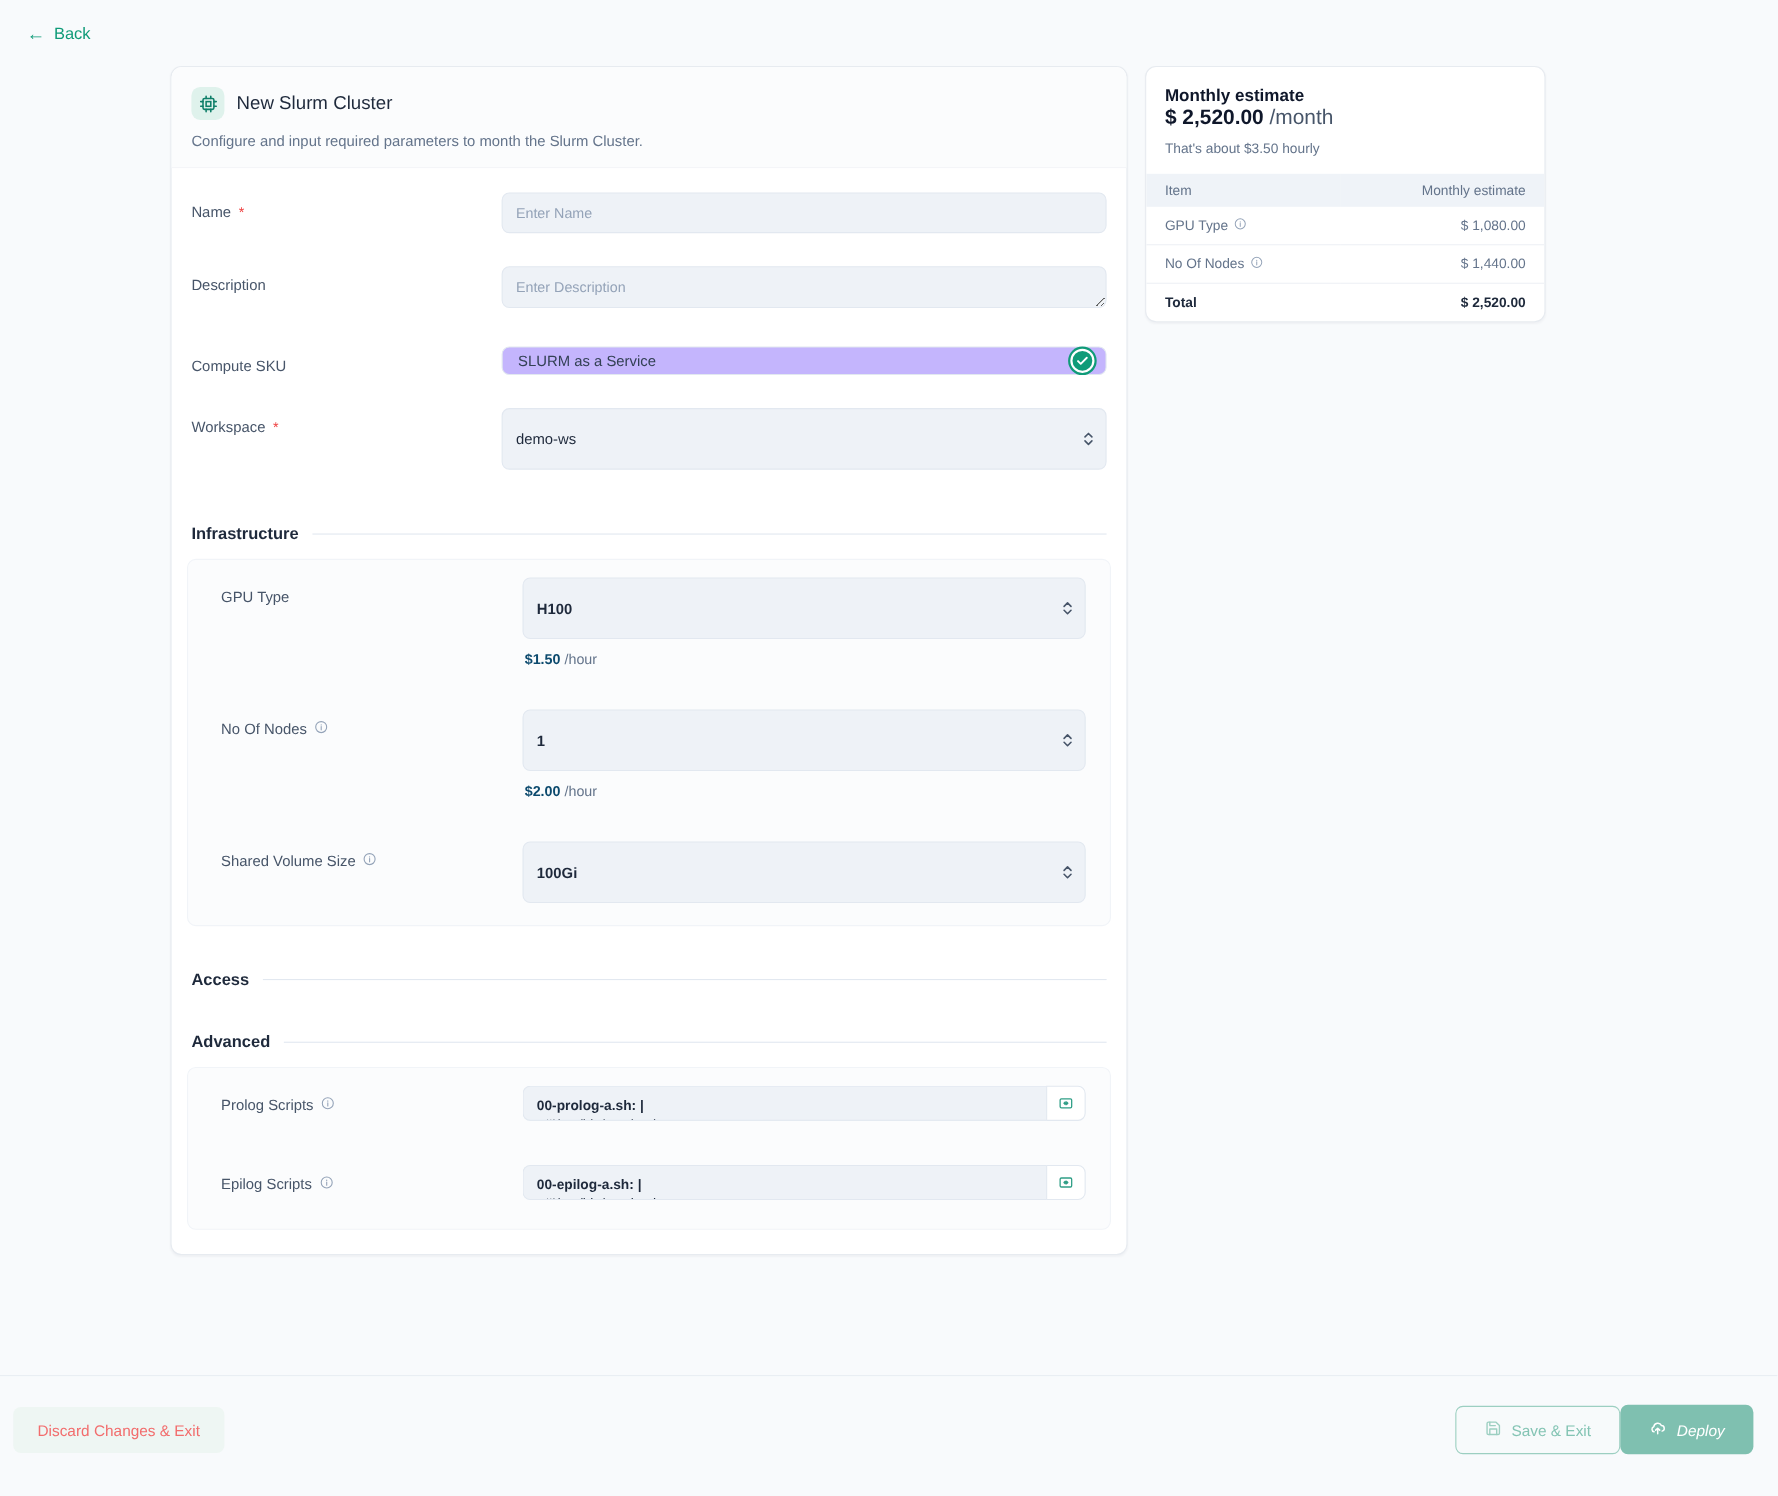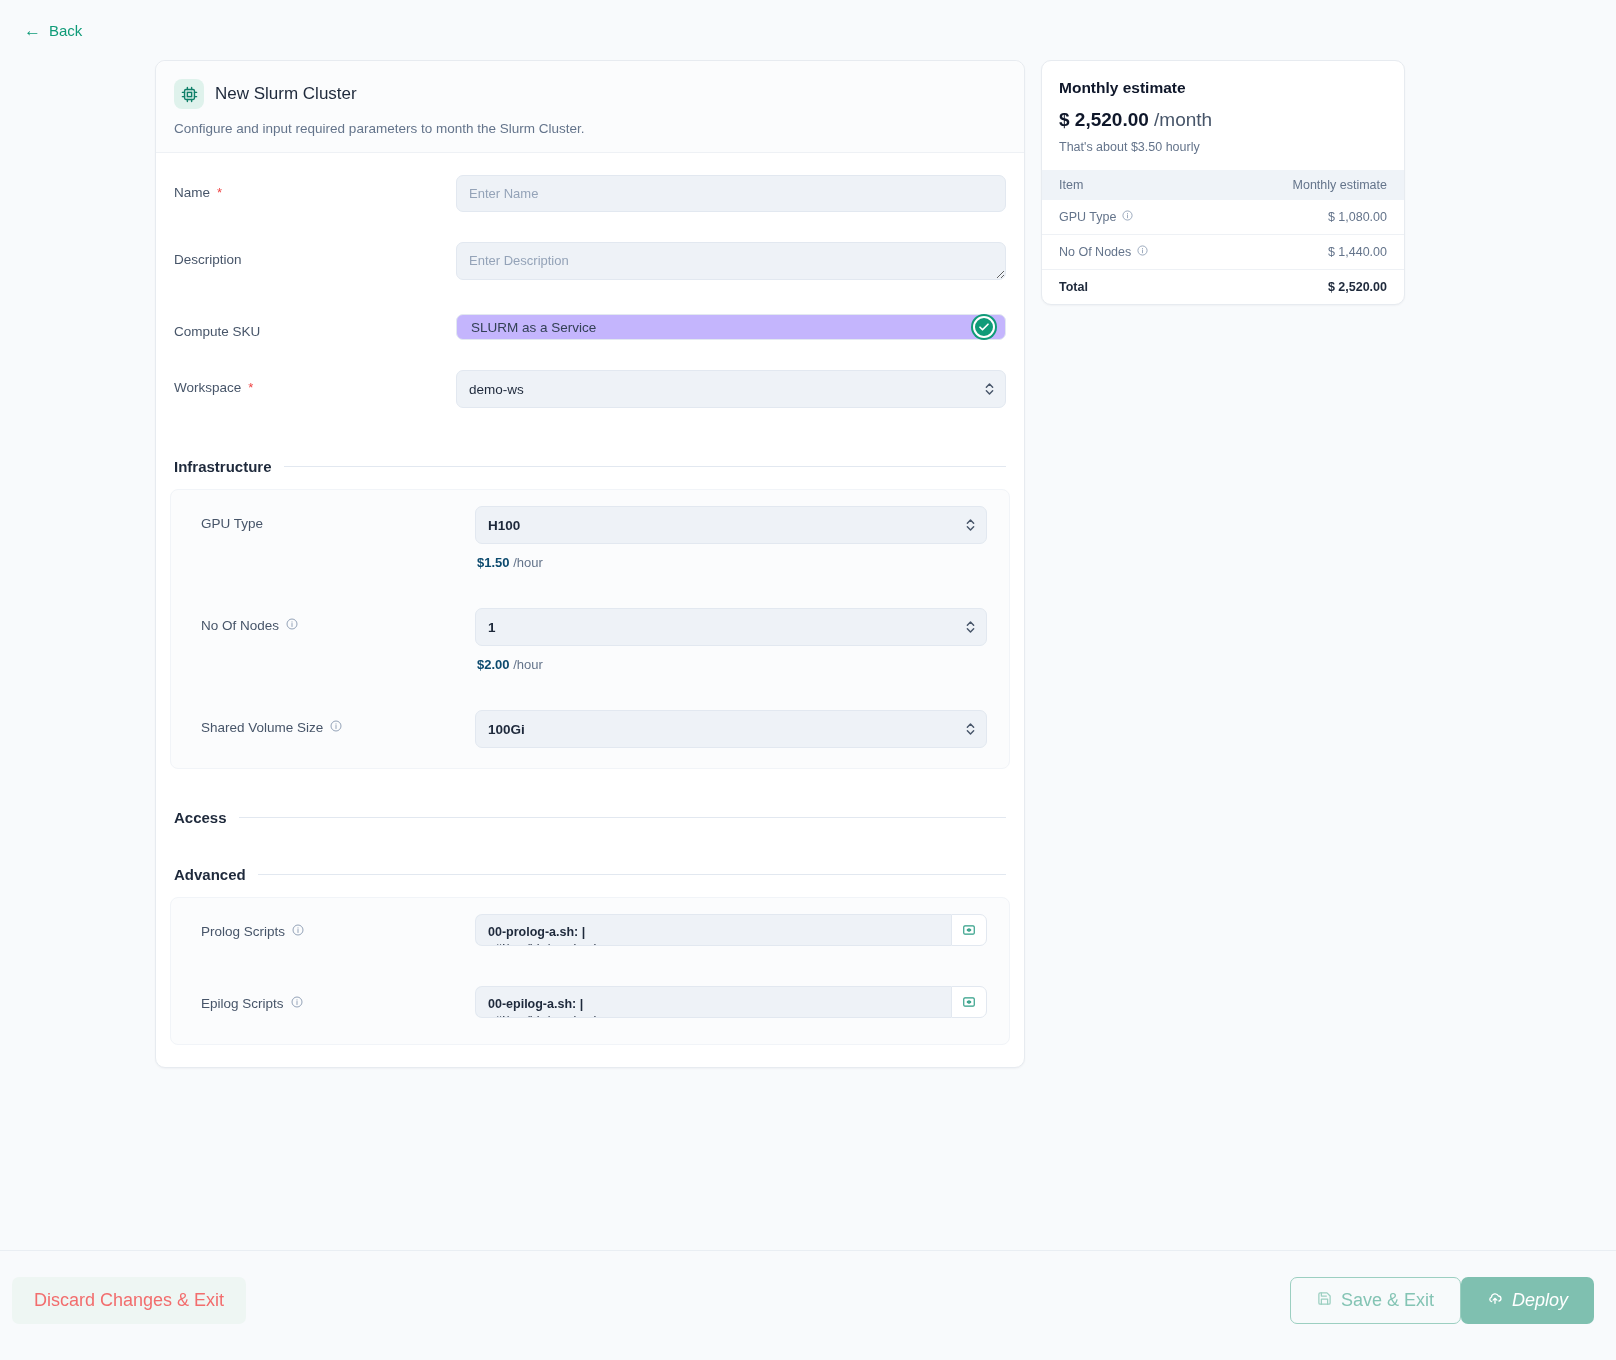--- a/index.html
+++ b/index.html
@@ -75,21 +75,21 @@
     font-family: "Liberation Sans", sans-serif;
     font-size: 13.5px;
     color: #1e293b;
     padding: 10px 12px;
     outline: none;
   }
   .inp::placeholder, .ta::placeholder { color: #94a3b8; font-size: 13px; }
   .ta { resize: vertical; height: 38px; overflow: hidden; }
 
   .selwrap { position: relative; }
-  .sel { appearance: none; -webkit-appearance: none; font-weight: bold; cursor: pointer; height: 38px; }
+  .sel { appearance: none; -webkit-appearance: none; font-weight: bold; cursor: pointer; height: 56px; }
   .sel.normal { font-weight: normal; }
   .updown {
     position: absolute; right: 11px; top: 50%; transform: translateY(-50%);
     pointer-events: none; color: #475569;
     display: flex; flex-direction: column; line-height: 6px; font-size: 10px;
   }
 
   .sku-field {
     position: relative;
     background: #c4b5fd; border: 1px solid #e2e8f0; border-radius: 7px;
@@ -157,21 +157,21 @@
   .est-card {
     position: absolute; left: 1041px; top: 4px; width: 364px;
     background: #ffffff;
     border: 1px solid #e7ebf0;
     border-radius: 10px;
     box-shadow: 0 1px 2px rgba(16,24,40,0.04);
     overflow: hidden;
   }
   .est-top { padding: 18px 17px 16px 17px; }
   .est-title { font-size: 15.5px; font-weight: bold; color: #0f172a; }
-  .est-amount { font-size: 19px; color: #0f172a; margin-top: 12px; }
+  .est-amount { font-size: 19px; color: #0f172a; margin-top: 0; }
   .est-amount b { font-weight: bold; }
   .est-amount span { color: #475569; font-weight: normal; }
   .est-hourly { font-size: 12.5px; color: #64748b; margin-top: 9px; }
 
   .est-table { width: 100%; border-collapse: collapse; }
   .est-table th {
     background: #eff3f8; font-weight: normal; font-size: 12.5px; color: #64748b;
     text-align: left; padding: 8px 17px;
   }
   .est-table th.r, .est-table td.r { text-align: right; }
@@ -189,21 +189,21 @@
     position: absolute; left: 0; right: 0; bottom: 0; height: 110px;
     background: #f8fafc;
     border-top: 1px solid #e9eef3;
   }
   .footer-inner {
     position: absolute; left: 12px; right: 22px; top: 26px;
     display: flex; align-items: center; justify-content: space-between;
   }
   .btn {
     display: inline-flex; align-items: center; gap: 9px;
-    border-radius: 7px; font-size: 18px; cursor: pointer;
+    border-radius: 7px; font-size: 14px; cursor: pointer;
     font-family: "Liberation Sans", sans-serif;
   }
   .btn-discard {
     background: #eef6f3; color: #f26d6d; border: none;
     padding: 13px 22px;
   }
   .right-btns { display: flex; align-items: center; }
   .btn-save {
     background: #f7fafb; color: #84c4b4; border: 1px solid #9ccfc1;
     padding: 12px 26px;

